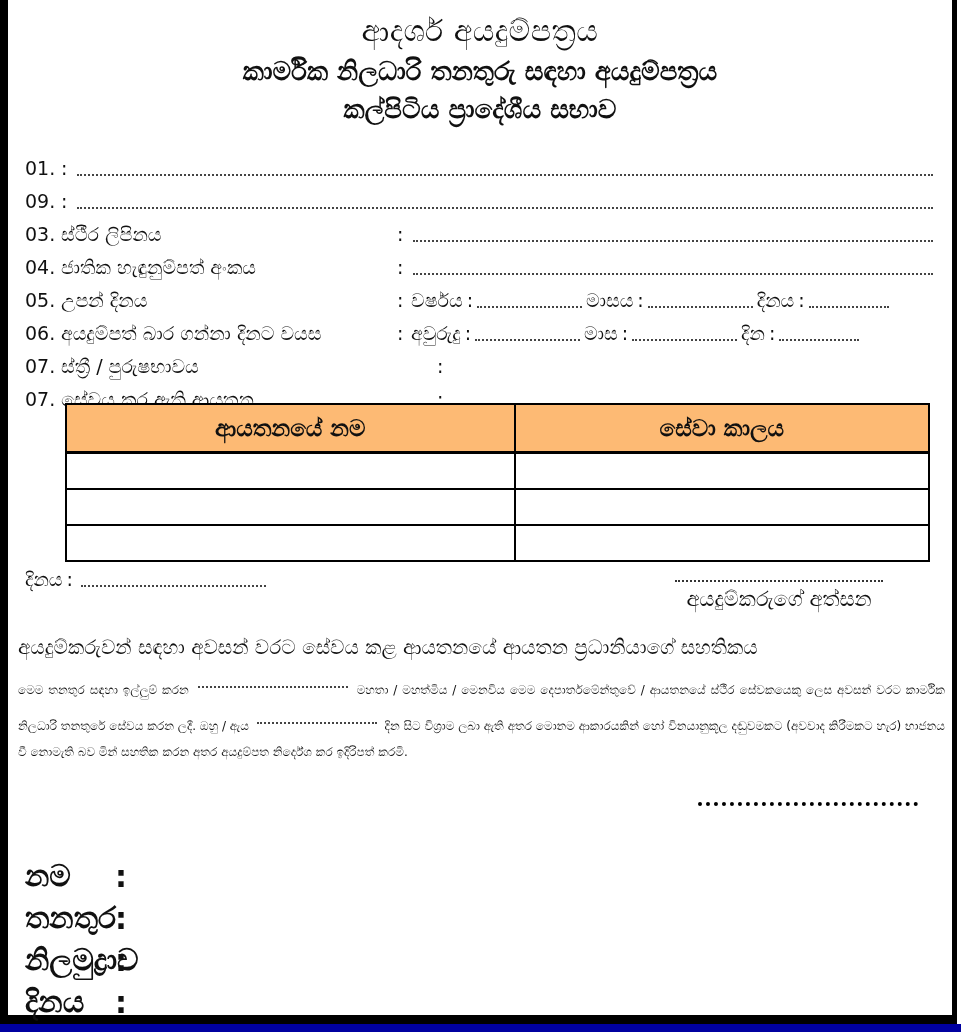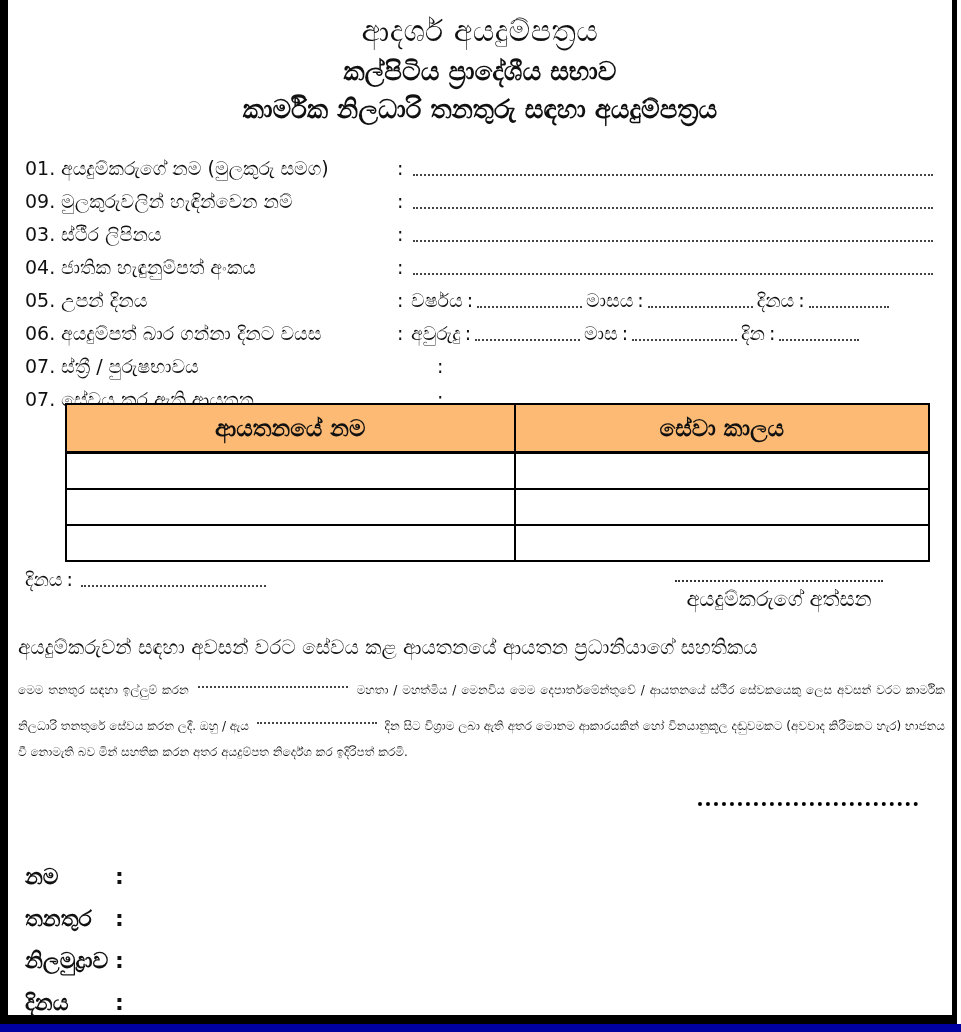--- a/index.html
+++ b/index.html
@@ -61,50 +61,48 @@
   .cert-heading { position: absolute; left: 18px; top: 634px; width: 930px; font-size: 20px; line-height: 27px; }
   .cert-paragraph { position: absolute; left: 18px; top: 668px; width: 927px; font-size: 12px; line-height: 26.5px; text-align: justify; }
 
   
   #inst-sig { left: 688px; top: 792px; width: 240px; }
   #inst-sig .sig-dots { border-bottom: 4px dotted #000; height: 10px; margin: 0 10px; }
   #inst-sig .sig-label { font-size: 23px; font-weight: bold; margin-top: 10px; white-space: nowrap; }
 
   
   .footer-fields { position: absolute; left: 25px; top: 855px; width: 400px; }
-  .footer-row { display: flex; height: 42px; align-items: center; font-size: 22px; font-weight: bold; }
+  .footer-row { display: flex; height: 42px; align-items: center; font-size: 30px; font-weight: bold; }
   .footer-label { width: 90px; flex: 0 0 90px; }
   .footer-colon { width: 20px; }
 </style>
 </head>
 <body>
 
 <div id="left-bar" class="edge-bar"></div>
 <div id="right-bar" class="edge-bar"></div>
 <div id="bottom-bar" class="edge-bar"></div>
 <div id="blue-bar"></div>
 
 <div class="header">
   <div class="title-main">ආදර්ශ අයදුම්පත්‍රය</div>
+  <div class="title-sub">කාර්මික නිලධාරි තනතුරු සඳහා අයදුම්පත්‍රය</div>
   <div class="title-sub">කල්පිටිය ප්‍රාදේශීය සභාව</div>
-  <div class="title-sub">කාර්මික නිලධාරි තනතුරු සඳහා අයදුම්පත්‍රය</div>
 </div>
 
 <div class="fields">
 
   <div class="field-row">
     <span class="field-num">01.</span>
-    <span class="field-label">අයදුම්කරුගේ නම (මුලකුරු සමග)</span>
     <span class="field-colon">:</span>
     <span class="dots"></span>
   </div>
 
   <div class="field-row">
     <span class="field-num">09.</span>
-    <span class="field-label">මුලකුරුවලින් හැඳින්වෙන නම්</span>
     <span class="field-colon">:</span>
     <span class="dots"></span>
   </div>
 
   <div class="field-row">
     <span class="field-num">03.</span>
     <span class="field-label">ස්ථීර ලිපිනය</span>
     <span class="field-colon">:</span>
     <span class="dots"></span>
   </div>

